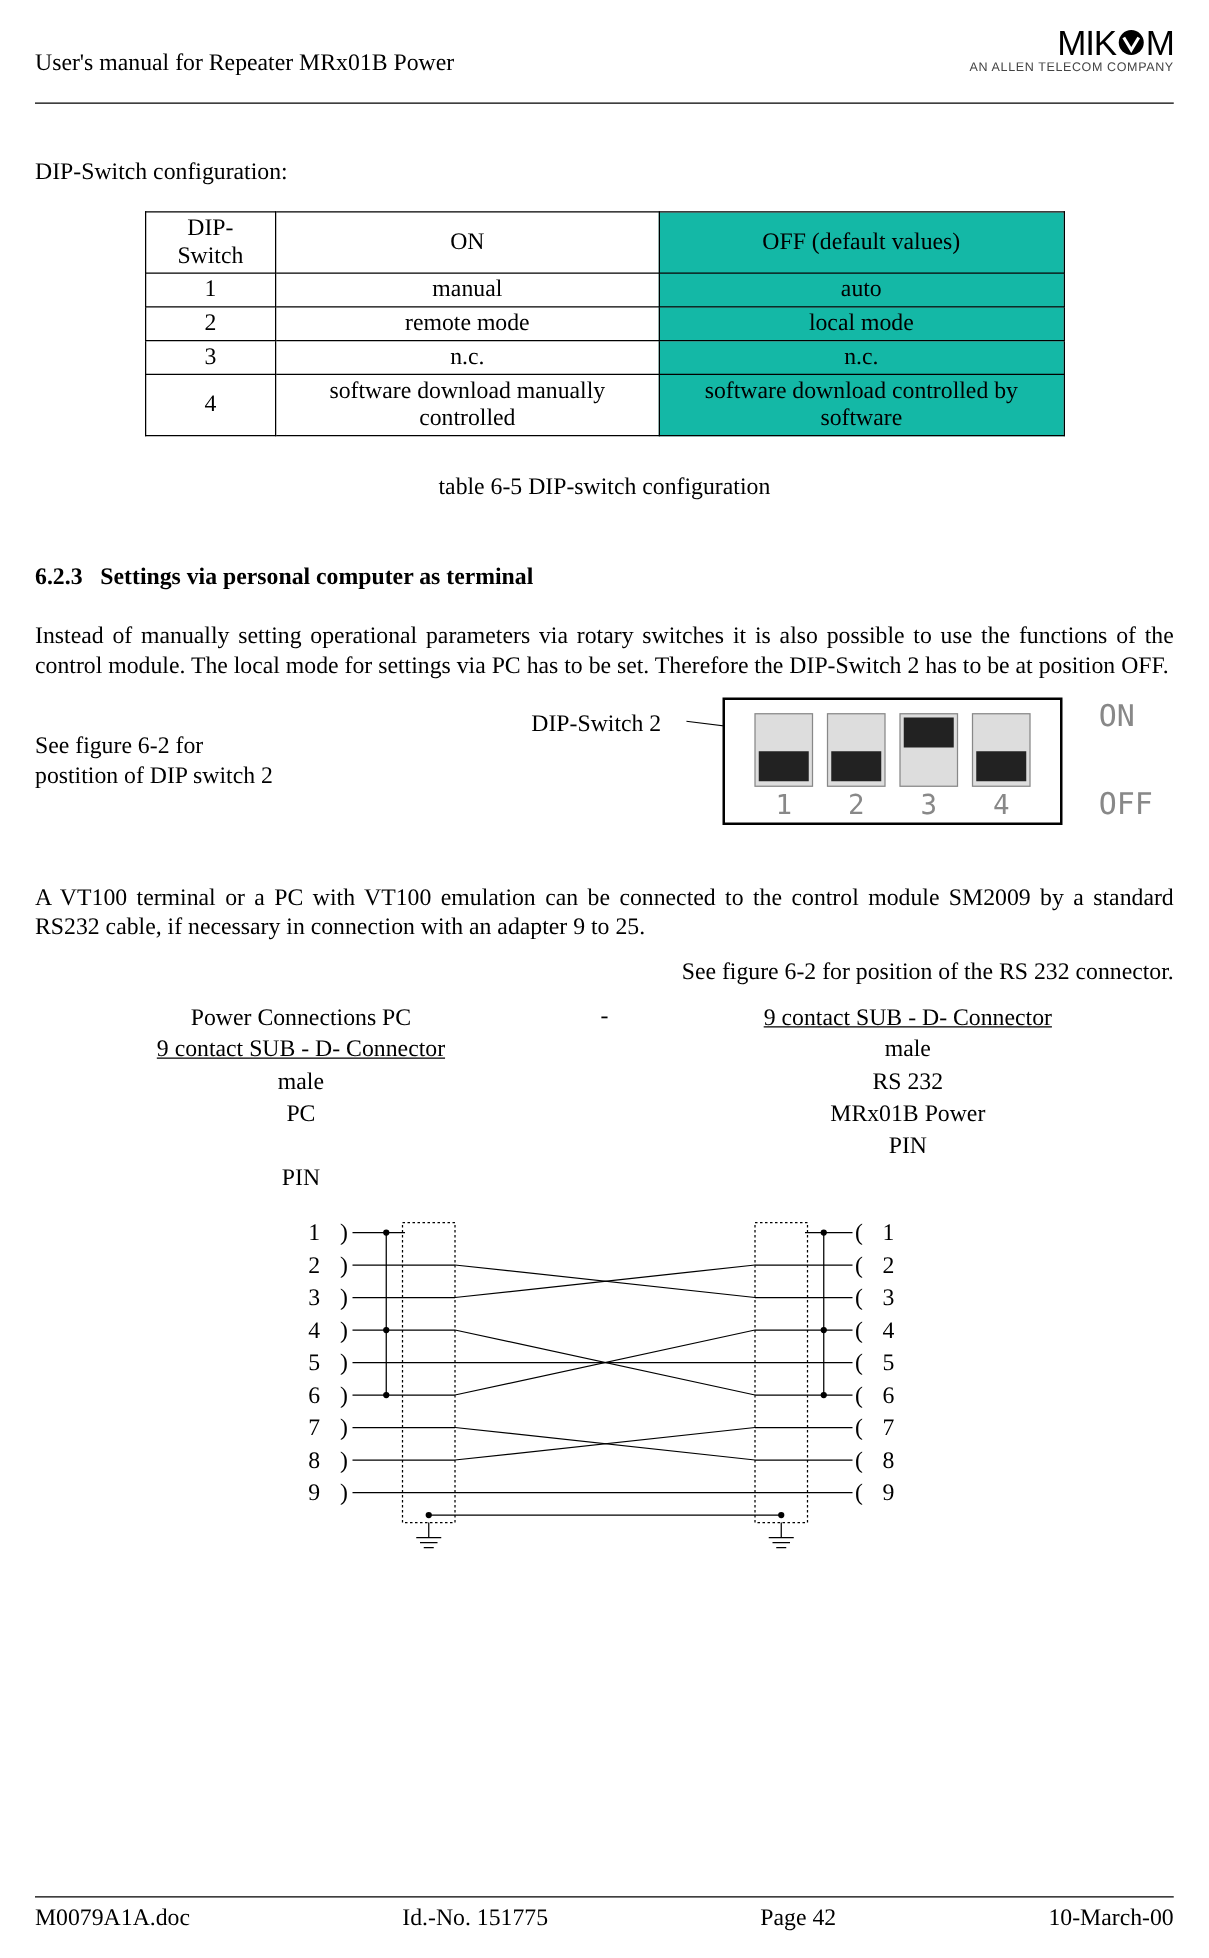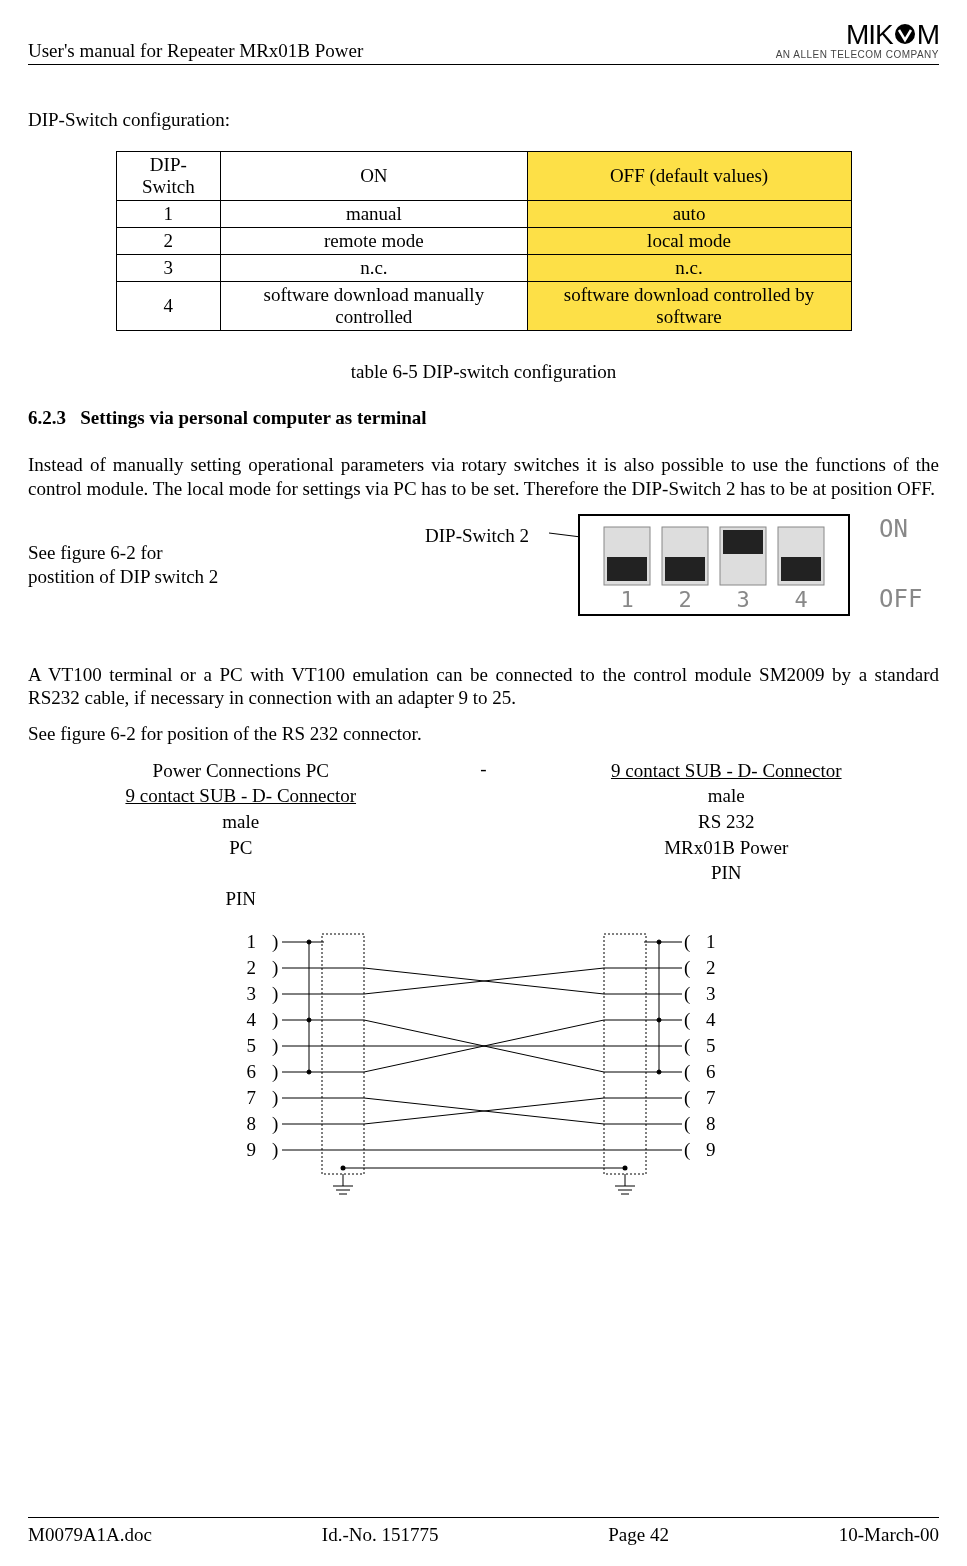--- a/index.html
+++ b/index.html
@@ -6,30 +6,30 @@
     body {
       font-family: "Times New Roman", Times, serif;
       font-size: 19px;
       color: #000;
       background: #fff;
       width: 967px;
       height: 1566px;
       position: relative;
       padding: 20px 28px;
     }
-    .header { display: flex; justify-content: space-between; align-items: flex-start; border-bottom: 1.5px solid #000; padding-bottom: 2px; margin-bottom: 18px; }
+    .header { display: flex; justify-content: space-between; align-items: flex-start; border-bottom: 1.5px solid #000; padding-bottom: 20px; margin-bottom: 18px; }
     .header-left { font-size: 19px; padding-top: 20px; }
     .logo { text-align: right; }
     .logo-main { font-weight: normal; font-size: 28px; letter-spacing: -1px; font-family: Arial, sans-serif; line-height: 1; }
     .logo-sub { font-size: 10px; font-family: Arial, sans-serif; color: #444; letter-spacing: 0.5px; text-align: center; }
     .intro { margin-bottom: 20px; margin-top: 44px; }
     table.dip { border-collapse: collapse; width: 736px; margin: 0 auto 30px auto; padding-left: 40px; }
     table.dip td, table.dip th { border: 1px solid #000; text-align: center; font-weight: normal; padding: 2px 8px; font-size: 19px; }
-    table.dip .shaded { background: #fde047; }
-    .caption { text-align: center; margin-bottom: 24px; }
+    table.dip .shaded { background: #14b8a6; }
+    .caption { text-align: center; margin-bottom: 50px; }
     .section-heading { font-weight: bold; font-size: 19px; margin-bottom: 24px; }
     .para { text-align: justify; margin-bottom: 12px; line-height: 1.25; }
     .dip-switch-row { position: relative; height: 130px; margin-bottom: 20px; }
     .dip-see { position: absolute; left: 0; top: 28px; line-height: 1.3; }
     .dip-label { position: absolute; right: 410px; top: 12px; }
     .dip-svg-wrap { position: absolute; right: 0; top: 0; }
     .conn-header { display: flex; margin-top: 10px; }
     .conn-col { flex: 1; text-align: center; line-height: 1.35; }
     .conn-sep { width: 60px; text-align: center; }
     .underline { text-decoration: underline; }
@@ -123,21 +123,21 @@
       <text x="194" y="94" text-anchor="middle" font-family="monospace" font-size="22" fill="#888">3</text>
       <text x="252" y="94" text-anchor="middle" font-family="monospace" font-size="22" fill="#888">4</text>
 
       <text x="330" y="24" font-family="monospace" font-size="24" fill="#888">ON</text>
       <text x="330" y="94" font-family="monospace" font-size="24" fill="#888">OFF</text>
     </svg>
   </div>
 </div>
 
 <p class="para">A VT100 terminal or a PC with VT100 emulation can be connected to the control module SM2009 by a standard RS232 cable, if necessary in connection with an adapter 9 to 25.</p>
-<p class="para" style="text-align:left">See figure 6-2 for position of the RS 232 connector.</p>
+<p class="para" style="text-align:right">See figure 6-2 for position of the RS 232 connector.</p>
 
 <div class="conn-header">
   <div class="conn-col">
     <div>Power Connections PC</div>
     <div class="underline">9 contact SUB - D- Connector</div>
     <div>male</div>
     <div>PC</div>
     <div>&nbsp;</div>
     <div>PIN</div>
   </div>

